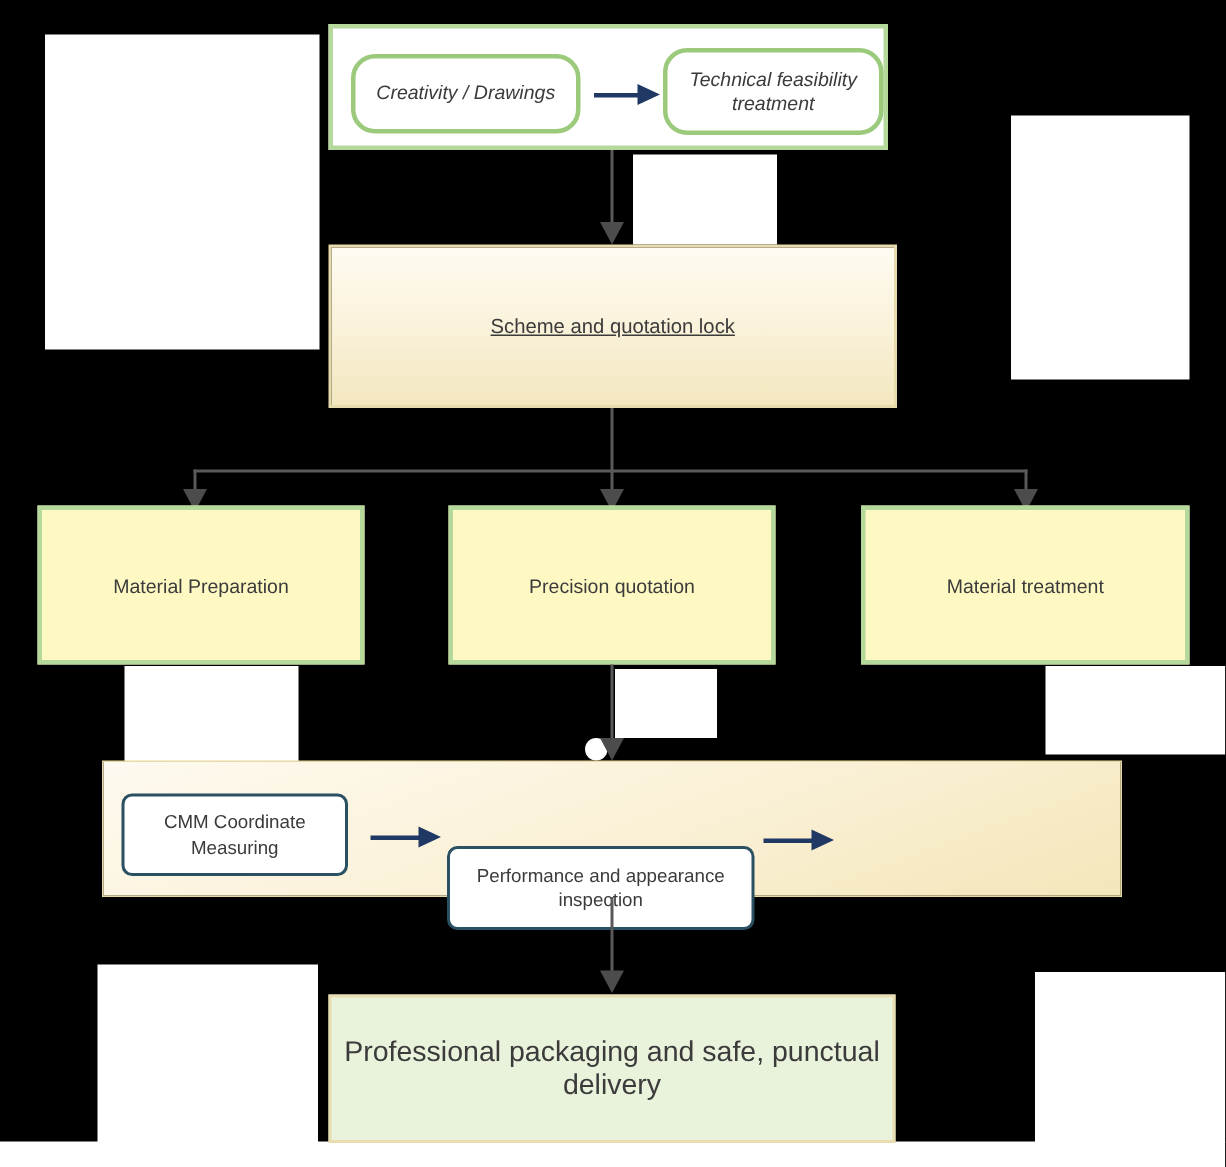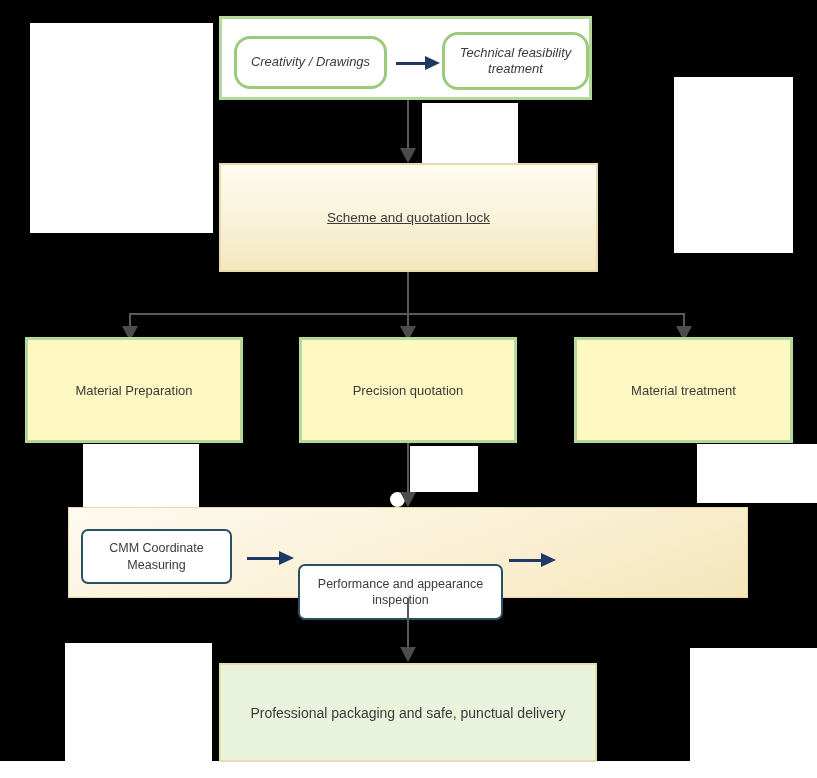--- a/index.html
+++ b/index.html
@@ -39,21 +39,21 @@
   }
   
   .qc-box{
     background:#ffffff;border:2px solid #2a5062;border-radius:7px;
     display:flex;align-items:center;text-align:center;
     font-size:12.5px;line-height:1.3;padding:2px 8px;
   }
   .delivery-box{
     background:#e9f2db;border:2px solid #e9ddb0;
     display:flex;align-items:center;justify-content:center;text-align:center;
-    font-size:14px;
+    font-size:19px;
   }
   
   .gline{position:absolute;background:#595959;}
   .ghead-down{
     position:absolute;width:0;height:0;
     border-left:8px solid transparent;border-right:8px solid transparent;
     border-top:15px solid #4c4c4c;
   }
   
   .nline{position:absolute;background:#1f3864;height:3px;}

